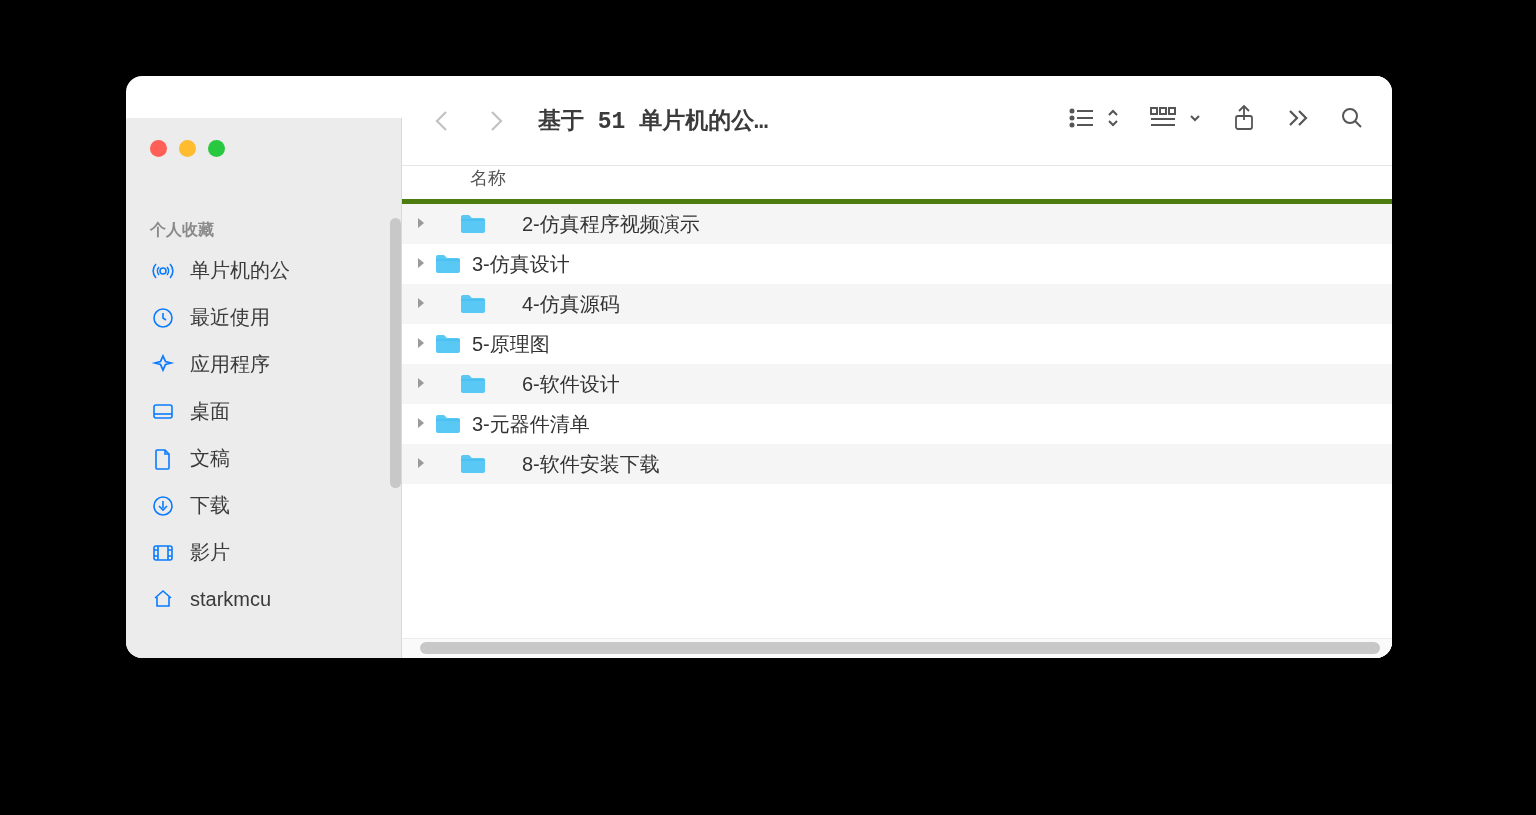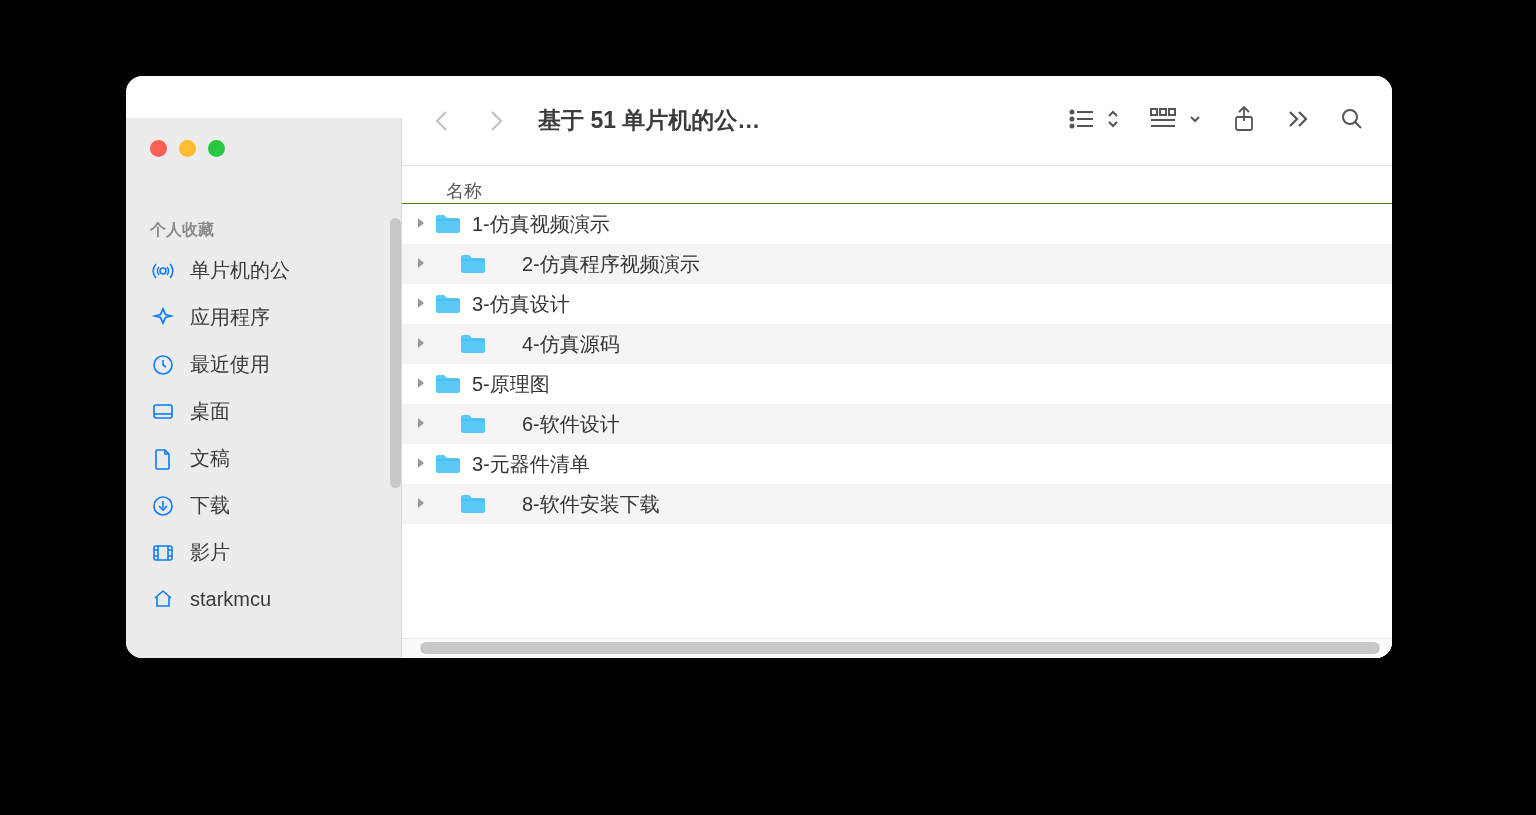--- a/index.html
+++ b/index.html
@@ -84,20 +84,21 @@
     background: #fff;
     min-width: 0;
   }
   .toolbar {
     height: 90px;
     border-bottom: 1px solid #e6e6e6;
     display: flex;
     align-items: center;
     padding: 0 18px;
     gap: 10px;
+    font-family: Liberation Mono, monospace;
   }
   .tb-btn {
     width: 44px;
     height: 44px;
     display: inline-flex;
     align-items: center;
     justify-content: center;
     color: #555;
     border-radius: 8px;
   }
@@ -113,26 +114,26 @@
   .tb-group {
     display: inline-flex;
     align-items: center;
     gap: 2px;
     color: #555;
     padding: 0 10px;
   }
   
   .column-header {
     height: 38px;
-    border-bottom: 1px solid #4d7c0f;
-    display: flex;
-    align-items: flex-end;
+    border-bottom: 5px solid #4d7c0f;
+    display: flex;
+    align-items: flex-start;
     font-size: 18px;
     color: #555;
-    padding-left: 44px;
+    padding-left: 68px;
   }
   
   .list {
     flex: 1;
     overflow: hidden;
   }
   .row {
     height: 40px;
     display: flex;
     align-items: center;
@@ -190,35 +191,35 @@
             <path d="M19 5a10 10 0 0 1 0 14"></path>
             <path d="M8 16a6 6 0 0 1 0-8"></path>
             <path d="M16 8a6 6 0 0 1 0 8"></path>
         </svg>
       </span>
       <span>单片机的公</span>
     </div>
 
     <div class="sb-item">
       <span class="sb-icon">
+        <svg width="24" height="24" viewBox="0 0 24 24" fill="none" stroke="currentColor" stroke-width="1.6">
+          <circle cx="12" cy="12" r="9"></circle>
+            <path d="M12 7v5l3 2"></path>
+        </svg>
+      </span>
+      <span>最近使用</span>
+    </div>
+
+    <div class="sb-item">
+      <span class="sb-icon">
         <svg width="24" height="24" viewBox="0 0 24 24" fill="none" stroke="currentColor" stroke-width="1.8">
           <path d="M12 3l2.5 5.5L20 10l-5.5 1.5L12 17l-2.5-5.5L4 10l5.5-1.5z"></path>
         </svg>
       </span>
       <span>应用程序</span>
-    </div>
-
-    <div class="sb-item">
-      <span class="sb-icon">
-        <svg width="24" height="24" viewBox="0 0 24 24" fill="none" stroke="currentColor" stroke-width="1.6">
-          <circle cx="12" cy="12" r="9"></circle>
-            <path d="M12 7v5l3 2"></path>
-        </svg>
-      </span>
-      <span>最近使用</span>
     </div>
 
     <div class="sb-item">
       <span class="sb-icon">
         <svg width="24" height="24" viewBox="0 0 24 24" fill="none" stroke="currentColor" stroke-width="1.6">
           <rect x="3" y="5" width="18" height="13" rx="2"></rect>
             <path d="M3 14h18"></path>
         </svg>
       </span>
       <span>桌面</span>
@@ -347,34 +348,20 @@
             </svg>
         </span>
       </div>
     </div>
 
     <div class="column-header">
       <span>名称</span>
     </div>
 
     <div class="list">
-      <div class="row">
-        <span class="disclosure">
-          <svg width="10" height="12" viewBox="0 0 10 12" fill="currentColor">
-              <path d="M2 1l6 5-6 5z"></path>
-            </svg>
-        </span>
-        <span class="folder-icon">
-          <svg width="28" height="22" viewBox="0 0 28 22">
-              <path d="M2 4a2 2 0 0 1 2-2h6l3 3h11a2 2 0 0 1 2 2v11a2 2 0 0 1-2 2H4a2 2 0 0 1-2-2z" fill="#5ac8f5"></path>
-              <path d="M2 7h24" stroke="#3fb8ec" stroke-width="1"></path>
-            </svg>
-        </span>
-        <span>1-仿真视频演示</span>
-      </div>
       <div class="row alt">
         <span class="disclosure">
           <svg width="10" height="12" viewBox="0 0 10 12" fill="currentColor">
               <path d="M2 1l6 5-6 5z"></path>
             </svg>
         </span>
         <span class="folder-icon">
           <svg width="28" height="22" viewBox="0 0 28 22">
               <path d="M2 4a2 2 0 0 1 2-2h6l3 3h11a2 2 0 0 1 2 2v11a2 2 0 0 1-2 2H4a2 2 0 0 1-2-2z" fill="#5ac8f5"></path>
               <path d="M2 7h24" stroke="#3fb8ec" stroke-width="1"></path>

